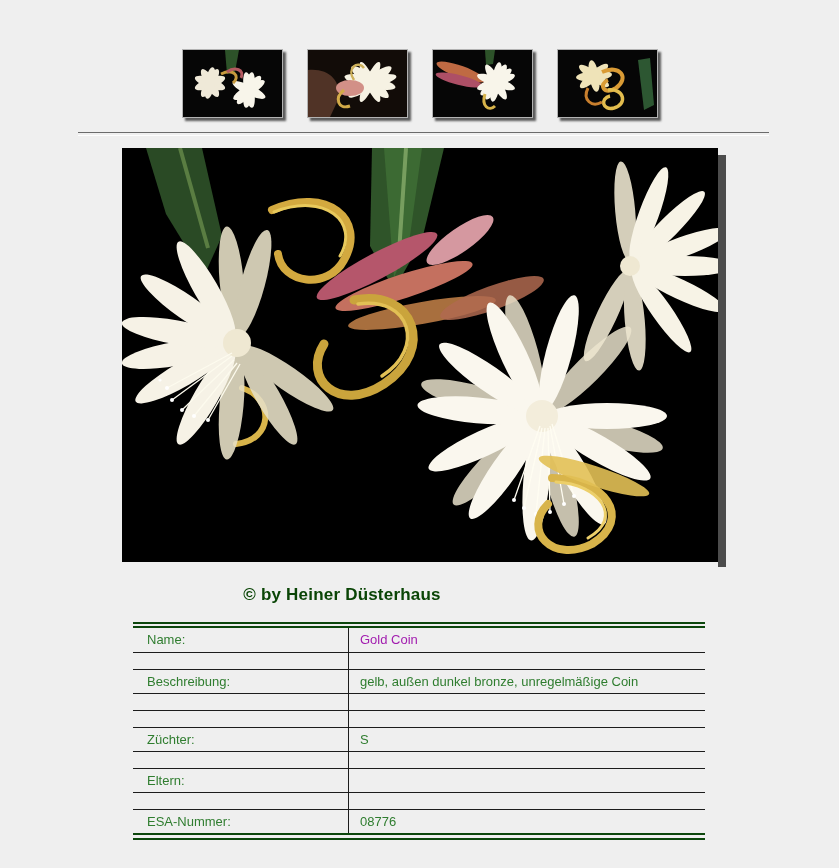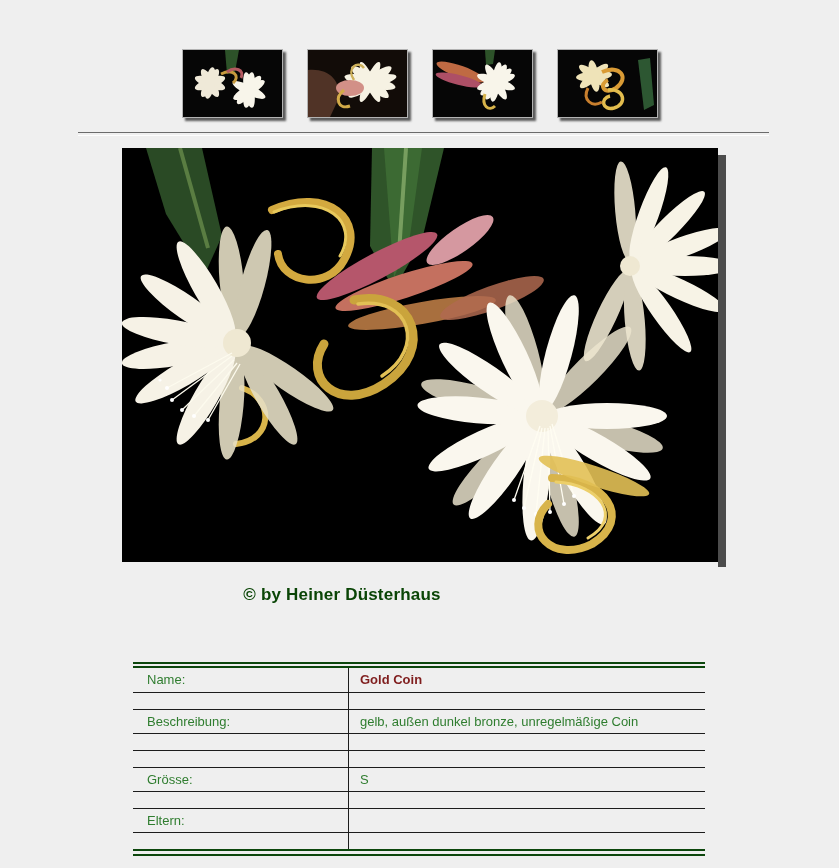--- a/index.html
+++ b/index.html
@@ -38,36 +38,35 @@
   .copyright{
     position:absolute;top:585px;left:0;width:684px;
     text-align:center;font-size:17px;font-weight:bold;color:#0a4506;
     letter-spacing:.2px;
   }
   
   .tablewrap{
     position:absolute;top:622px;left:133px;width:572px;
     border-top:6px double #0d470d;
     border-bottom:7px double #0d470d;
-    margin-top:40px;
   }
   table.details{
     width:100%;border-collapse:collapse;table-layout:fixed;
     font-size:13px;color:#2f7d2f;
   }
   table.details td{
     border-bottom:1px solid #1c1c1c;
     vertical-align:middle;overflow:hidden;white-space:nowrap;
   }
   table.details td.c1{width:200px;border-right:1px solid #1c1c1c;padding-left:14px;}
   table.details td.c2{padding-left:11px;}
   tr.content{height:24px;}
   tr.spacer{height:17px;}
   tr:last-child td{border-bottom:none;}
-  td.bold{font-weight:bold;color:#7f1d1d;}
+  td.bold{font-weight:normal;color:#a21caf;}
 </style>
 </head>
 <body>
 
 <div class="thumbs">
 
   <div class="thumb">
     <svg width="99" height="67" viewBox="0 0 99 67">
       <rect width="99" height="67" fill="#060606"></rect>
       <polygon points="42,0 56,0 52,22 44,24" fill="#2d5229"></polygon>
@@ -302,30 +301,34 @@
     </tr>
     <tr class="spacer">
       <td class="c1"></td>
           <td class="c2"></td>
     </tr>
     <tr class="spacer">
       <td class="c1"></td>
           <td class="c2"></td>
     </tr>
     <tr class="content">
-      <td class="c1">Grösse:</td>
+      <td class="c1">Züchter:</td>
       <td class="c2">S</td>
     </tr>
     <tr class="spacer">
       <td class="c1"></td>
           <td class="c2"></td>
     </tr>
     <tr class="content">
       <td class="c1">Eltern:</td>
       <td class="c2"></td>
     </tr>
     <tr class="spacer">
       <td class="c1"></td>
           <td class="c2"></td>
     </tr>
+    <tr class="content">
+      <td class="c1">ESA-Nummer:</td>
+      <td class="c2">08776</td>
+    </tr>
   </tbody>
     </table>
 </div>
 
 </body></html>

